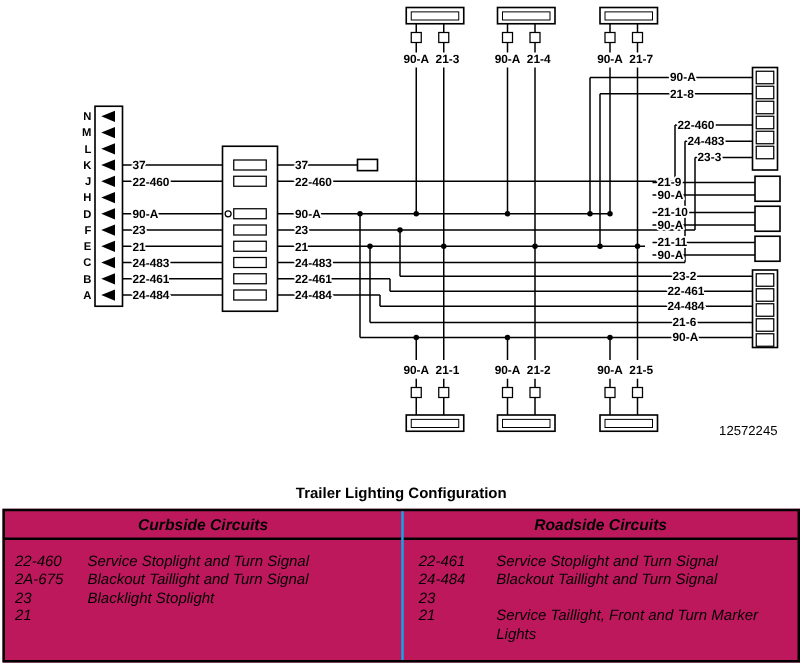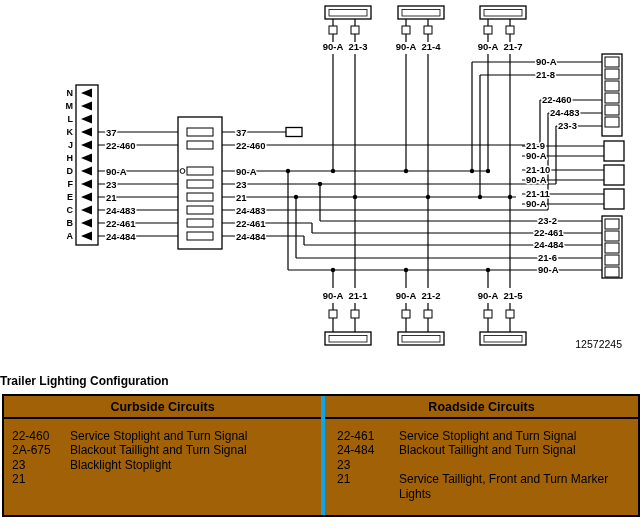--- a/index.html
+++ b/index.html
@@ -10,24 +10,24 @@
   .page { width:642px; height:532px; }
   svg text { font-family:"Liberation Sans", sans-serif; fill:#000; }
   .w    { stroke:#000; stroke-width:1.2; fill:none; }
   .box  { fill:#fff; stroke:#000; stroke-width:1.3; }
   .thin { fill:none; stroke:#000; stroke-width:0.8; }
   .cell { fill:#fff; stroke:#000; stroke-width:1; }
   .dot  { fill:#000; stroke:none; }
   text.lbl { font-size:9.5px; font-weight:bold; paint-order:stroke; stroke:#fff; stroke-width:3px; stroke-linejoin:round; }
   text.pl  { font-size:9px;  font-weight:bold; text-anchor:end; }
   text.pn  { font-size:10.5px; }
-  .cfg-title { font-weight:bold; font-size:12px; margin:2px 0 6px; }
-  .cfg-table { display:flex; margin:0 2px; border:2px solid #000; background:#a16207; }
+  .cfg-title { text-align:center; font-weight:bold; font-size:12px; margin:14px 0 6px; }
+  .cfg-table { display:flex; margin:0 2px; border:2px solid #000; background:#be185d;font-style:italic; }
   .cfg-col { width:50%; box-sizing:border-box; }
-  .cfg-col.right { border-left:4px solid #0ea5e9; }
+  .cfg-col.right { border-left:2px solid #0ea5e9; }
   .cfg-header { text-align:center; font-weight:bold; font-size:12.5px; padding:4px 0 3px; border-bottom:2px solid #000; }
   .cfg-body { padding:10px 0 14px; font-size:12px; line-height:1.2; }
   .cfg-row { display:flex; align-items:flex-start; }
   .code { flex:0 0 58px; padding-left:8px; }
   .right .code { flex:0 0 62px; padding-left:12px; }
   .desc { flex:1; padding-right:12px; }
 </style>
 </head>
 <body>
 

